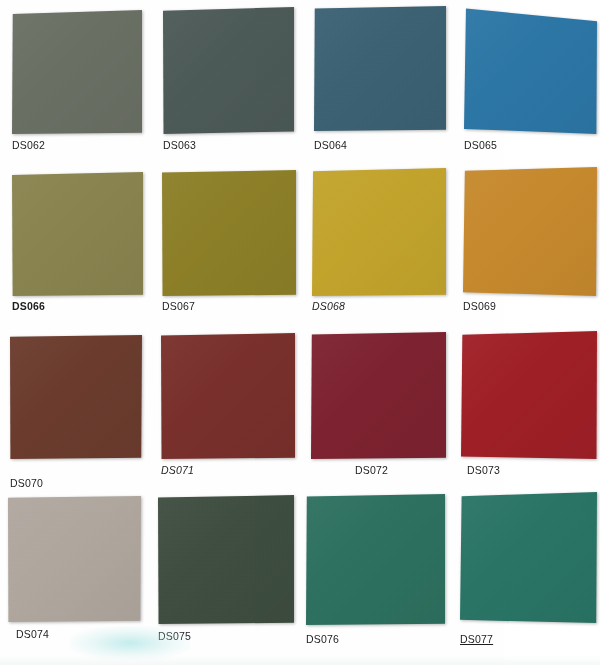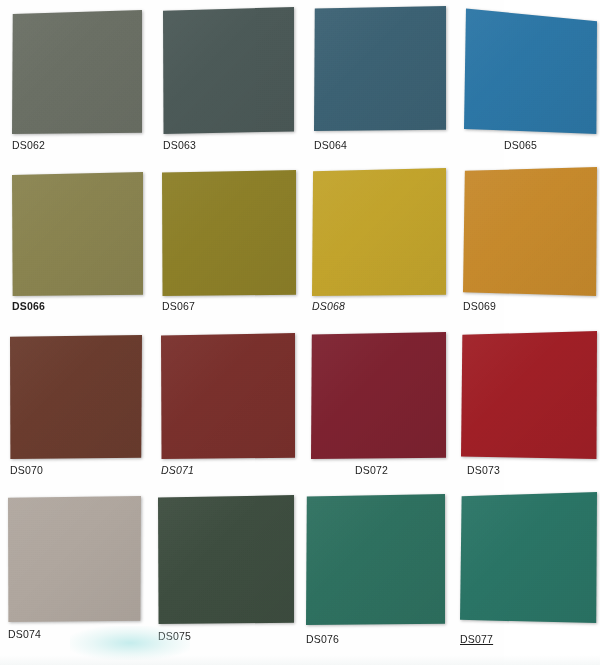--- a/index.html
+++ b/index.html
@@ -115,21 +115,21 @@
       <div class="swatch-cell" style="left: 0px; top: 0px;">
         <div class="chip-wrap" style="left: 314px; top: 6px; width: 132px; height: 125px; filter: drop-shadow(rgba(90, 90, 90, 0.45) 1.5px 1.5px 1.6px);">
           <div class="chip" style="background-color: rgb(60, 98, 116); clip-path: polygon(0.6% 2%, 100% 0%, 100% 99%, 0% 100%); box-shadow: none;"></div>
         </div>
         <div class="chip-label" style="left: 314px; top: 139px;">DS064</div>
       </div>
       <div class="swatch-cell" style="left: 0px; top: 0px;">
         <div class="chip-wrap" style="left: 464px; top: 6px; width: 133px; height: 128px; filter: drop-shadow(rgba(90, 90, 90, 0.45) 1.5px 1.5px 1.6px);">
           <div class="chip" style="background-color: rgb(44, 119, 166); clip-path: polygon(1.5% 2%, 100% 12%, 99.5% 100%, 0% 96%); box-shadow: none;"></div>
         </div>
-        <div class="chip-label" style="left: 464px; top: 139px; margin-left: 40px;">DS065</div>
+        <div class="chip-label" style="left: 464px; top: 139px;">DS065</div>
       </div>
       <div class="swatch-cell" style="left: 0px; top: 0px;">
         <div class="chip-wrap" style="left: 12px; top: 172px; width: 131px; height: 124px; filter: drop-shadow(rgba(90, 90, 90, 0.45) 1.5px 1.5px 1.6px);">
           <div class="chip" style="background-color: rgb(138, 132, 80); clip-path: polygon(0% 2.5%, 100% 0%, 100% 99%, 0.5% 100%); box-shadow: none;"></div>
         </div>
         <div class="chip-label" style="left: 12px; top: 300px; font-weight: bold;">DS066</div>
       </div>
       <div class="swatch-cell" style="left: 0px; top: 0px;">
         <div class="chip-wrap" style="left: 162px; top: 170px; width: 134px; height: 126px; filter: drop-shadow(rgba(90, 90, 90, 0.45) 1.5px 1.5px 1.6px);">
           <div class="chip" style="background-color: rgb(141, 128, 40); clip-path: polygon(0% 2%, 100% 0%, 100% 99%, 0.4% 100%); box-shadow: none;"></div>
@@ -145,21 +145,21 @@
       <div class="swatch-cell" style="left: 0px; top: 0px;">
         <div class="chip-wrap" style="left: 463px; top: 167px; width: 134px; height: 129px; filter: drop-shadow(rgba(90, 90, 90, 0.45) 1.5px 1.5px 1.6px);">
           <div class="chip" style="background-color: rgb(198, 138, 44); clip-path: polygon(1.4% 3%, 100% 0%, 99.3% 100%, 0% 97%); box-shadow: none;"></div>
         </div>
         <div class="chip-label" style="left: 463px; top: 300px;">DS069</div>
       </div>
       <div class="swatch-cell" style="left: 0px; top: 0px;">
         <div class="chip-wrap" style="left: 10px; top: 335px; width: 132px; height: 124px; filter: drop-shadow(rgba(90, 90, 90, 0.45) 1.5px 1.5px 1.6px);">
           <div class="chip" style="background-color: rgb(107, 60, 46); clip-path: polygon(0% 1.4%, 100% 0%, 99.4% 99%, 0.3% 100%); box-shadow: none;"></div>
         </div>
-        <div class="chip-label" style="left: 10px; top: 464px;">DS070</div>
+        <div class="chip-label" style="left: 10px; top: 477px;">DS070</div>
       </div>
       <div class="swatch-cell" style="left: 0px; top: 0px;">
         <div class="chip-wrap" style="left: 161px; top: 333px; width: 134px; height: 126px; filter: drop-shadow(rgba(90, 90, 90, 0.45) 1.5px 1.5px 1.6px);">
           <div class="chip" style="background-color: rgb(122, 48, 44); clip-path: polygon(0% 2%, 100% 0%, 100% 99%, 0.4% 100%); box-shadow: none;"></div>
         </div>
         <div class="chip-label" style="left: 161px; top: 464px; font-style: italic;">DS071</div>
       </div>
       <div class="swatch-cell" style="left: 0px; top: 0px;">
         <div class="chip-wrap" style="left: 311px; top: 332px; width: 135px; height: 127px; filter: drop-shadow(rgba(90, 90, 90, 0.45) 1.5px 1.5px 1.6px);">
           <div class="chip" style="background-color: rgb(126, 34, 48); clip-path: polygon(0.6% 2%, 100% 0%, 100% 99%, 0% 100%); box-shadow: none;"></div>
@@ -169,21 +169,21 @@
       <div class="swatch-cell" style="left: 0px; top: 0px;">
         <div class="chip-wrap" style="left: 461px; top: 331px; width: 136px; height: 128px; filter: drop-shadow(rgba(90, 90, 90, 0.45) 1.5px 1.5px 1.6px);">
           <div class="chip" style="background-color: rgb(160, 31, 38); clip-path: polygon(1% 3%, 100% 0%, 99.6% 100%, 0% 98%); box-shadow: none;"></div>
         </div>
         <div class="chip-label" style="left: 467px; top: 464px;">DS073</div>
       </div>
       <div class="swatch-cell" style="left: 0px; top: 0px;">
         <div class="chip-wrap" style="left: 8px; top: 496px; width: 133px; height: 126px; filter: drop-shadow(rgba(90, 90, 90, 0.45) 1.5px 1.5px 1.6px);">
           <div class="chip" style="background-color: rgb(176, 167, 159); clip-path: polygon(0% 1.4%, 100% 0%, 99.5% 99%, 0.3% 100%); box-shadow: none;"></div>
         </div>
-        <div class="chip-label" style="left: 8px; top: 628px;">DS074</div>
+        <div class="chip-label" style="left: 16px; top: 628px;">DS074</div>
       </div>
       <div class="swatch-cell" style="left: 0px; top: 0px;">
         <div class="chip-wrap" style="left: 158px; top: 495px; width: 136px; height: 129px; filter: drop-shadow(rgba(90, 90, 90, 0.45) 1.5px 1.5px 1.6px);">
           <div class="chip" style="background-color: rgb(62, 78, 64); clip-path: polygon(0% 2%, 100% 0%, 100% 99%, 0.4% 100%); box-shadow: none;"></div>
         </div>
         <div class="chip-label" style="left: 158px; top: 630px;">DS075</div>
       </div>
       <div class="swatch-cell" style="left: 0px; top: 0px;">
         <div class="chip-wrap" style="left: 306px; top: 494px; width: 139px; height: 131px; filter: drop-shadow(rgba(90, 90, 90, 0.45) 1.5px 1.5px 1.6px);">
           <div class="chip" style="background-color: rgb(46, 113, 96); clip-path: polygon(0.6% 2%, 100% 0%, 100% 99%, 0% 100%); box-shadow: none;"></div>

